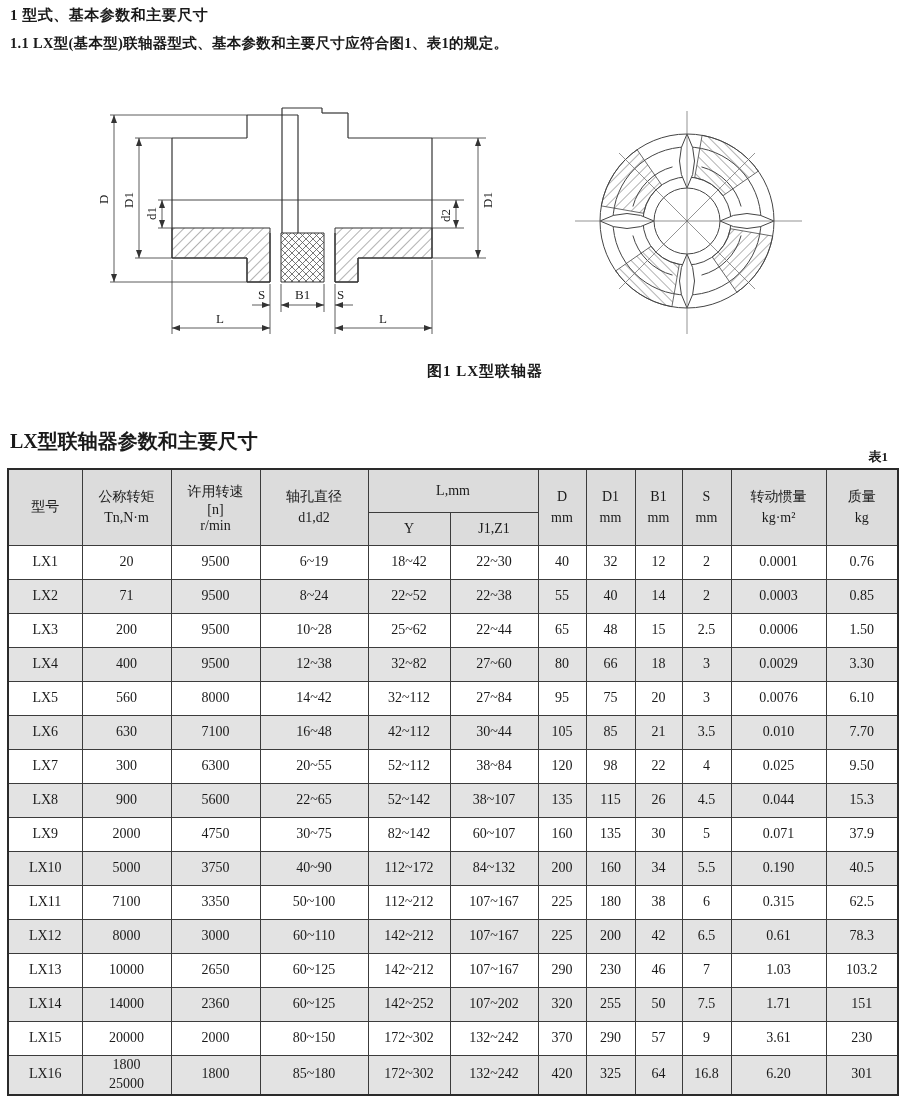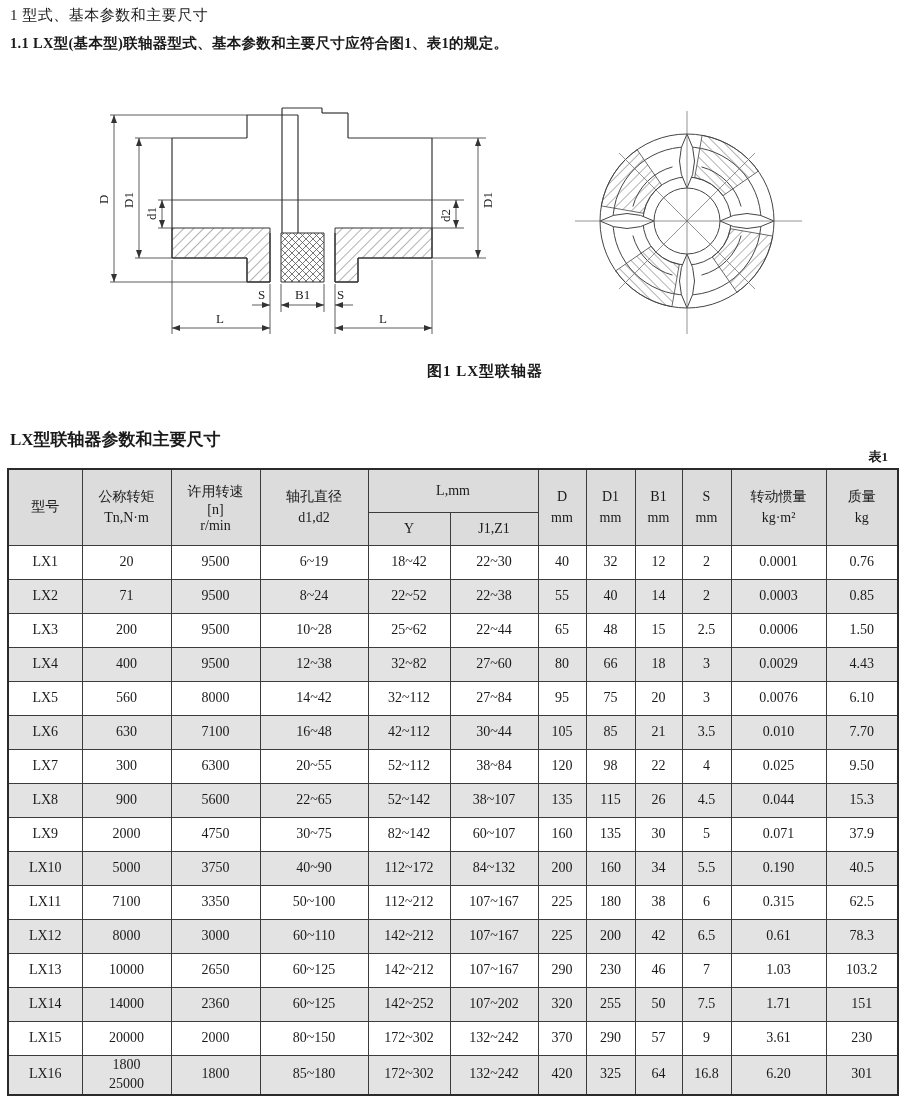--- a/index.html
+++ b/index.html
@@ -1,24 +1,24 @@
 <!DOCTYPE html>
 <html><head>
 <meta charset="utf-8">
 <style>
   html,body{margin:0;padding:0;background:#fff;}
   body{width:900px;height:1114px;position:relative;overflow:hidden;
        font-family:"Liberation Serif","DejaVu Serif",serif;color:#1a1a1a;}
-  .h1{position:absolute;left:10px;top:6px;font-size:15px;font-weight:400;letter-spacing:.5px;}
+  .h1{position:absolute;left:10px;top:6px;font-size:15px;font-weight:700;letter-spacing:.5px;}
   .h2{position:absolute;left:10px;top:34px;font-size:14.5px;font-weight:700;letter-spacing:.3px;}
   .figure{position:absolute;left:0;top:88px;width:900px;height:300px;}
   svg text{font-family:"Liberation Serif","DejaVu Serif",serif;fill:#222;}
   .caption{position:absolute;left:0;top:362px;width:900px;text-align:center;
            font-size:15px;font-weight:700;transform:translateX(35px);letter-spacing:1px;}
-  .table-title{position:absolute;left:10px;top:428px;font-size:17px;font-weight:600;}
+  .table-title{position:absolute;left:10px;top:428px;font-size:20px;font-weight:600;}
   .table-label{position:absolute;right:12px;top:448px;font-size:13px;font-weight:bold;}
   table.spec{position:absolute;left:7px;top:468px;width:890px;border-collapse:collapse;
              table-layout:fixed;font-size:14px;}
   table.spec th,table.spec td{border:1px solid #3c3c3c;text-align:center;vertical-align:middle;
              padding:0 2px;font-weight:400;white-space:pre-line;line-height:1.35;}
   table.spec{border:2px solid #2a2a2a;}
   table.spec thead th{background:#dcdcdc;}
   table.spec thead tr.grp1 th{height:42px;}
   table.spec thead tr.grp2 th{height:32px;}
   table.spec tbody td{height:33px;}
@@ -262,21 +262,21 @@
         <td>400</td>
         <td>9500</td>
         <td>12~38</td>
         <td>32~82</td>
         <td>27~60</td>
         <td>80</td>
         <td>66</td>
         <td>18</td>
         <td>3</td>
         <td>0.0029</td>
-        <td>4.43</td>
+        <td>3.30</td>
       </tr>
       <tr>
         <td>LX5</td>
         <td>560</td>
         <td>8000</td>
         <td>14~42</td>
         <td>32~112</td>
         <td>27~84</td>
         <td>95</td>
         <td>75</td>

